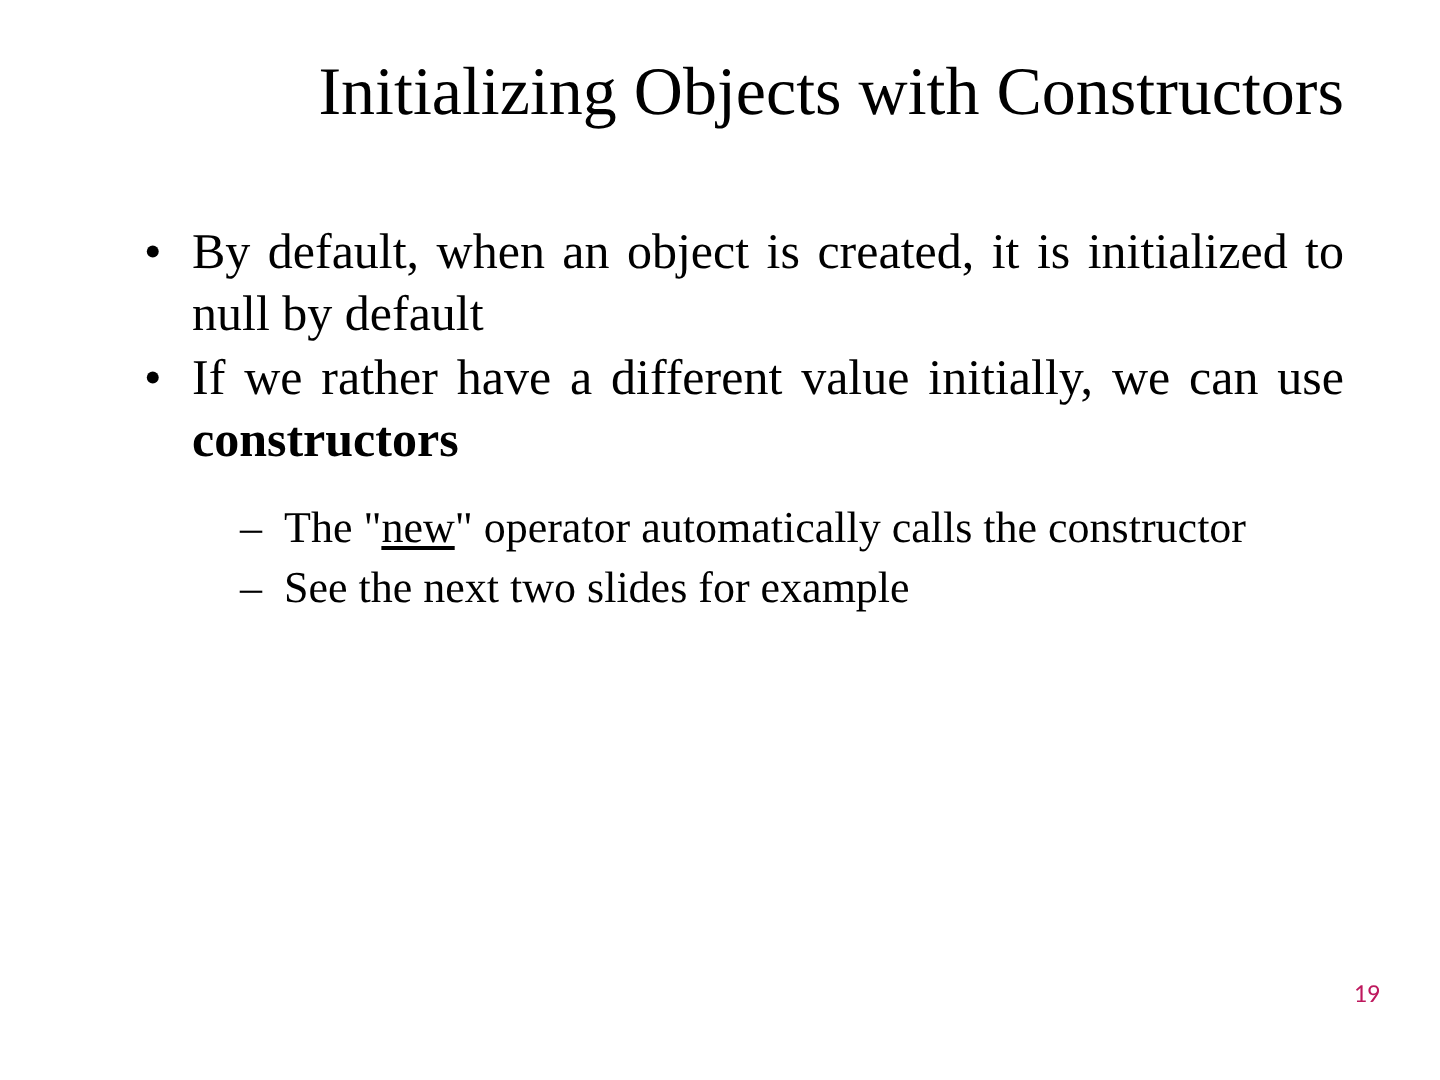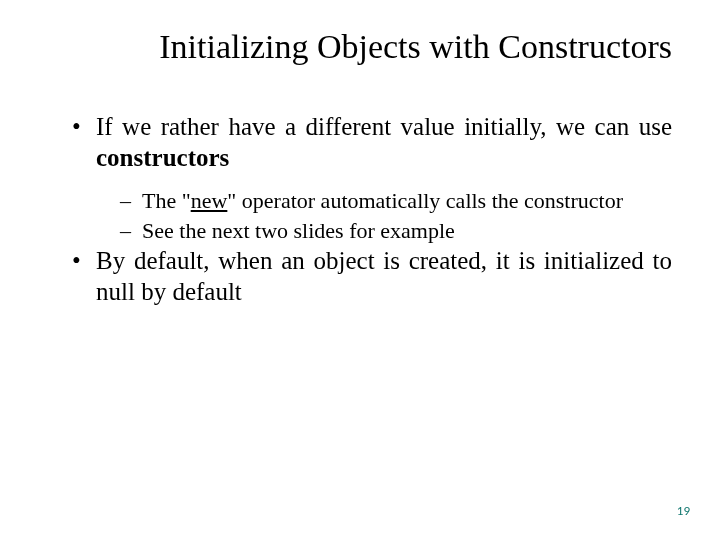--- a/index.html
+++ b/index.html
@@ -53,37 +53,37 @@
     content: "–";
     position: absolute;
     left: 0;
     top: 0;
   }
   .bold { font-weight: bold; }
   .underline { text-decoration: underline; }
   .pagenum {
     position: absolute;
     right: 30px;
-    bottom: 22px;
+    bottom: 35px;
     font-family: Calibri, Arial, sans-serif;
     font-size: 13px;
-    color: #0f766e;
+    color: #be185d;
   }
 </style>
 </head>
 <body>
 
 <h1 class="title">Initializing Objects with Constructors</h1>
 
 <ul class="bullets">
+  <li>By default, when an object is created, it is initialized to null by default</li>
   <li>
     <span>If we rather have a different value initially, we can use </span><span class="bold">constructors</span>
     <ul class="sub">
       <li>
         <span>The "</span><span class="underline">new</span><span>" operator automatically calls the constructor</span>
       </li>
       <li>See the next two slides for example</li>
     </ul>
   </li>
-  <li>By default, when an object is created, it is initialized to null by default</li>
 </ul>
 
 <div class="pagenum">19</div>
 
 </body></html>

